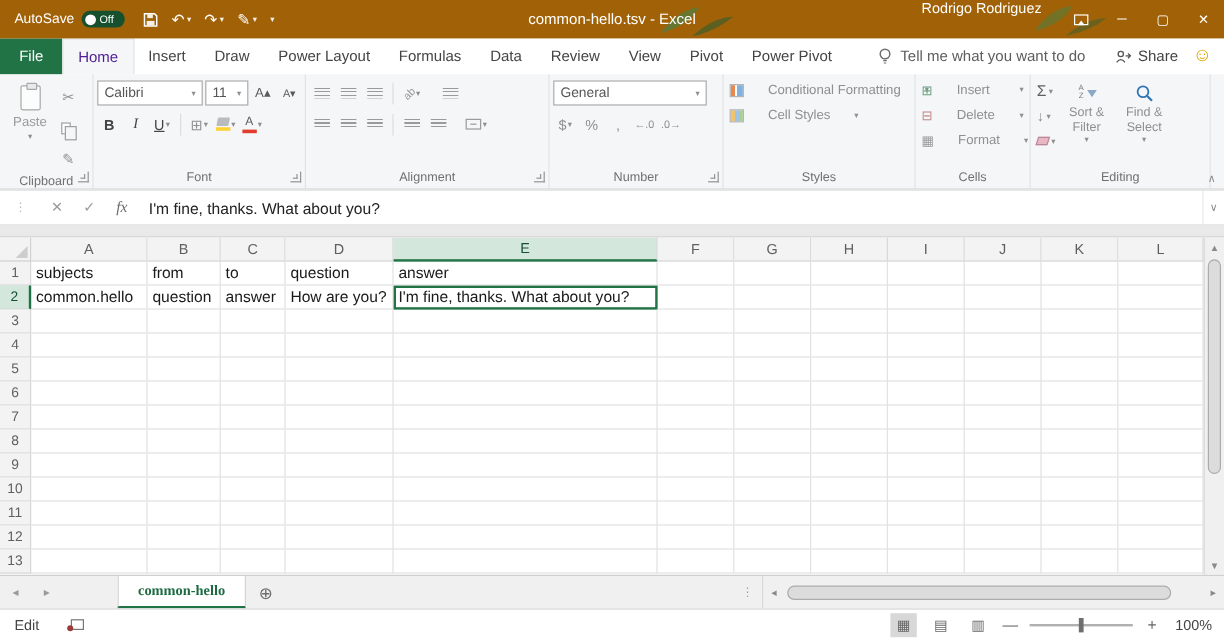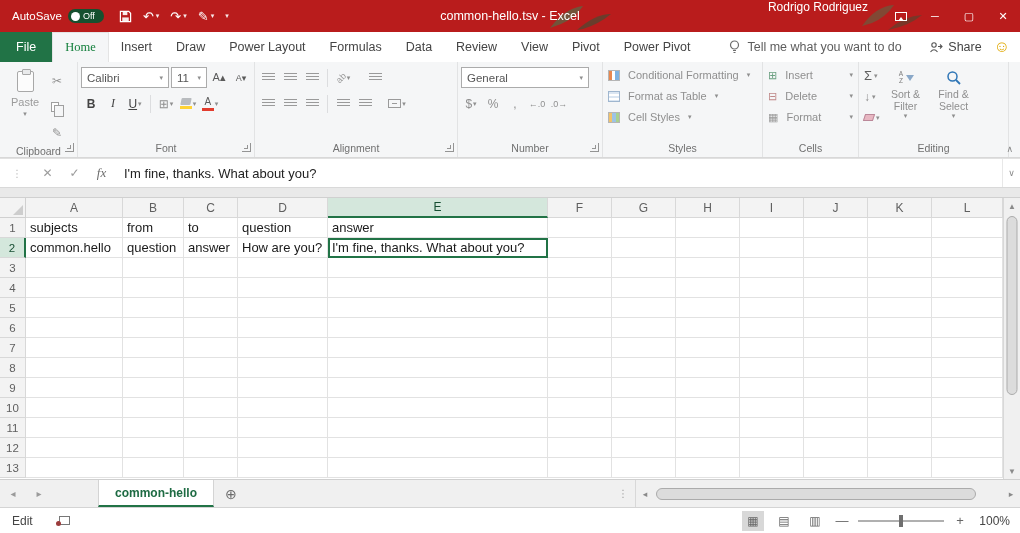--- a/index.html
+++ b/index.html
@@ -1,21 +1,21 @@
 <!DOCTYPE html>
 <html><head>
 <meta charset="utf-8">
 <style>
   * { margin:0; padding:0; box-sizing:border-box; }
   html,body { width:1020px; height:533px; overflow:hidden; }
   body { font-family:"Liberation Sans", sans-serif; background:#fff; font-size:12px; }
   .app { width:1020px; height:533px; display:flex; flex-direction:column; }
 
   
-  .titlebar { height:32px; background:#b91c1c; display:flex; align-items:center; color:#fff; position:relative; font-size:12px; flex:0 0 32px; }
+  .titlebar { height:32px; background:#a16207; display:flex; align-items:center; color:#fff; position:relative; font-size:12px; flex:0 0 32px; }
   .autosave { display:flex; align-items:center; gap:6px; margin-left:12px; font-size:11.5px; }
   .pill { width:36px; height:14px; border-radius:7px; background:#16502f; display:flex; align-items:center; padding:0 3px; gap:3px; cursor:pointer; }
   .knob { width:9px; height:9px; border-radius:50%; background:#fff; }
   .pill-txt { font-size:9px; color:#fff; }
   .qat { display:flex; align-items:center; margin-left:10px; gap:1px; }
   .qbtn { display:flex; align-items:center; padding:0 5px; height:32px; gap:2px; cursor:pointer; }
   .qg { font-size:13px; line-height:1; }
   .qdd { font-size:7px; opacity:.9; }
   .doc-title { position:absolute; left:50%; top:0; height:32px; display:flex; align-items:center; transform:translateX(-50%); font-size:12.5px; white-space:nowrap; }
   .tb-right { margin-left:auto; display:flex; align-items:flex-start; height:100%; }
@@ -25,21 +25,21 @@
   .rdo::after { content:""; position:absolute; left:2px; top:1px; border:3px solid transparent; border-bottom:4px solid #fff; }
   .deco { position:absolute; top:0; pointer-events:none; }
   .d1 { left:545px; opacity:.5; }
   .d2 { left:858px; opacity:.4; }
 
   
   .menubar { height:30px; background:#fff; display:flex; align-items:stretch; font-size:12.5px; color:#444; flex:0 0 30px; }
   .mtab { display:flex; align-items:center; padding:0 12px; cursor:pointer; white-space:nowrap; }
   .mtab span { pointer-events:none; }
   .mtab.file { background:#217346; color:#fff; padding:0 16px; }
-  .mtab.active { background:#f5f6f7; color:#15803d; border:1px solid #e4e4e4; border-bottom:0;font-family:Liberation Serif, serif; }
+  .mtab.active { background:#f5f6f7; color:#4c1d95; border:1px solid #e4e4e4; border-bottom:0; }
   .tellme { display:flex; align-items:center; gap:6px; margin-left:26px; color:#5d5d5d; cursor:text; white-space:nowrap; }
   .share { display:flex; align-items:center; gap:5px; margin-left:auto; padding:0 10px; cursor:pointer; white-space:nowrap; }
   .smiley { display:flex; align-items:center; padding:0 10px 0 2px; color:#e0a800; font-size:16px; cursor:pointer; }
 
   
   .ribbon { height:96px; background:#f5f6f7; display:flex; position:relative; border-bottom:1px solid #d8d8d8; flex:0 0 96px; }
   .rgroup { position:relative; display:flex; flex-direction:column; border-right:1px solid #e2e3e4; padding:3px 3px 0; flex:0 0 auto; }
   .rbody { flex:1; display:flex; }
   .rbody.col { flex-direction:column; gap:5px; padding-top:2px; }
   .frow { display:flex; align-items:center; gap:2px; }
@@ -70,21 +70,21 @@
   .bar.yellow { background:#ffd335; }
   .bar.red { background:#e23c2e; }
   .fc-a { font-size:10px; color:#5a5a5a; line-height:1; }
 
   .lines { width:13px; height:9px; background:repeating-linear-gradient(180deg,#9a9a9a 0 1px,transparent 1px 3px); }
   .orient { font-size:9px; color:#9a9a9a; transform:rotate(-45deg); display:inline-block; }
   .merge-ic { width:13px; height:9px; border:1px solid #9a9a9a; background:linear-gradient(#9a9a9a,#9a9a9a) center/5px 1px no-repeat; }
   .sbtn.num { font-size:9px; }
 
   .rbody.col.sty { gap:1px; padding-top:0; }
-  .stybtn, .cellbtn { display:flex; align-items:center; gap:8px; height:20px; padding:0 2px; font-size:11px; color:#8f8f8f; cursor:pointer; }
+  .stybtn, .cellbtn { display:flex; align-items:center; gap:20px; height:20px; padding:0 2px; font-size:11px; color:#8f8f8f; cursor:pointer; }
   .cellbtn .dd { margin-left:auto; }
   .slabel { white-space:nowrap; }
   .cf-ic { width:12px; height:11px; border:1px solid #b5b5b5; background:linear-gradient(90deg,#e8884f 0 33%,#fff 33% 55%,#7fb2e0 55% 100%); flex:0 0 auto; }
   .ft-ic { width:12px; height:11px; border:1px solid #9fb6cf; background:repeating-linear-gradient(180deg,#dbe6f2 0 2px,#fff 2px 4px); flex:0 0 auto; }
   .cs-ic { width:12px; height:11px; border:1px solid #b5b5b5; background:linear-gradient(90deg,#f2c36b 0 33%,#9dc3e6 33% 66%,#a9d18e 66% 100%); flex:0 0 auto; }
   .ins-ic { color:#6da183; font-size:11px; }
   .del-ic { color:#c08a8a; font-size:11px; }
   .fmt-ic { color:#9a9a9a; font-size:11px; }
 
   .edit-col { display:flex; flex-direction:column; gap:2px; padding:1px 2px 0 2px; }
@@ -123,21 +123,21 @@
   .cell.active-cell { outline:2px solid #217346; outline-offset:-2px; overflow:visible; background:#fff; }
 
   .vscroll { width:17px; flex:0 0 17px; background:#f0f0f0; border-left:1px solid #d8d8d8; display:flex; flex-direction:column; margin-left:auto; }
   .varrow { height:16px; display:flex; align-items:center; justify-content:center; color:#8a8a8a; font-size:8px; cursor:pointer; }
   .vtrack { flex:1; position:relative; }
   .vthumb { position:absolute; left:50%; transform:translateX(-50%); top:2px; height:72%; width:11px; background:#dcdcdc; border:1px solid #ababab; border-radius:6px; cursor:grab; }
 
   
   .sheetbar { height:28px; flex:0 0 28px; background:#f0f0f0; border-top:1px solid #cfcfcf; display:flex; align-items:stretch; }
   .snav { width:26px; display:flex; align-items:center; justify-content:center; color:#9a9a9a; font-size:10px; cursor:pointer; }
-  .sheet-tab { margin-left:46px; background:#fff; display:flex; align-items:center; padding:0 16px; font-size:12px; font-weight:bold; color:#1e6b43; border-left:1px solid #d4d4d4; border-right:1px solid #d4d4d4; border-bottom:2px solid #217346; cursor:pointer; }
+  .sheet-tab { margin-left:46px; background:#fff; display:flex; align-items:center; padding:0 16px; font-size:12px; font-weight:bold; color:#1e6b43; border-left:1px solid #d4d4d4; border-right:1px solid #d4d4d4; border-bottom:2px solid #217346; cursor:pointer;font-family:Liberation Serif, serif; }
   .newsheet { display:flex; align-items:center; padding:0 11px; color:#6d6d6d; font-size:14px; cursor:pointer; }
   .sdots { margin-left:auto; display:flex; align-items:center; color:#a0a0a0; font-size:10px; padding:0 7px; cursor:col-resize; }
   .hscroll { width:385px; flex:0 0 385px; display:flex; align-items:center; background:#f0f0f0; border-left:1px solid #d8d8d8; }
   .harrow { width:18px; text-align:center; color:#8a8a8a; font-size:9px; cursor:pointer; }
   .htrack { flex:1; height:100%; position:relative; }
   .hthumb { position:absolute; left:2px; top:50%; transform:translateY(-50%); width:92%; height:12px; background:#dcdcdc; border:1px solid #ababab; border-radius:6px; cursor:grab; }
 
   
   .statusbar { height:26px; flex:0 0 26px; background:#fff; border-top:1px solid #d4d4d4; display:flex; align-items:center; font-size:12px; color:#444; }
   .mode { margin-left:12px; }
@@ -434,25 +434,20 @@
     </div>
 
     <div class="rgroup" style="width:160px">
       <div class="rbody col sty">
         <div class="stybtn">
           <span class="cf-ic"></span>
           <span class="slabel">Conditional Formatting</span>
           <span class="dd">▾</span>
         </div>
         <div class="stybtn">
-          <span class="ft-ic"></span>
-          <span class="slabel">Format as Table</span>
-          <span class="dd">▾</span>
-        </div>
-        <div class="stybtn">
           <span class="cs-ic"></span>
           <span class="slabel">Cell Styles</span>
           <span class="dd">▾</span>
         </div>
       </div>
       <div class="glabel">Styles</div>
     </div>
 
     <div class="rgroup" style="width:96px">
       <div class="rbody col sty">

